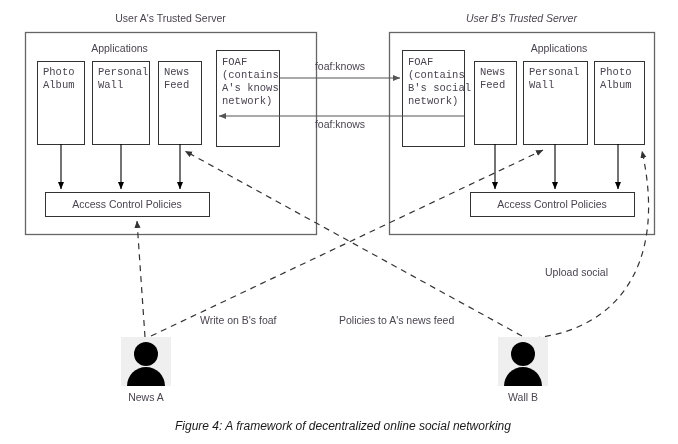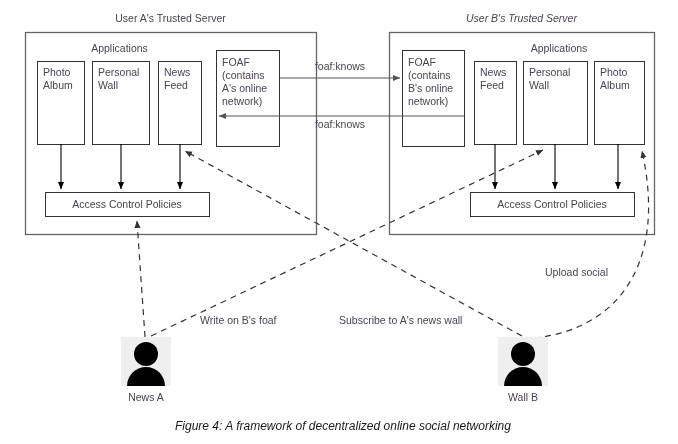--- a/index.html
+++ b/index.html
@@ -5,21 +5,21 @@
   html,body{margin:0;padding:0;background:#ffffff;}
   body{
     width:678px;height:444px;position:relative;overflow:hidden;
     font-family:"Liberation Sans", sans-serif;
     color:#4a4450;
   }
   #stage{position:absolute;left:4px;top:0;width:678px;height:444px;}
   svg.layer{position:absolute;left:0;top:0;width:678px;height:444px;}
   .lbl{position:absolute;font-size:10.5px;line-height:12.5px;color:#4a4450;white-space:pre;}
   .lbl.c{text-align:center;}
-  .boxtext{position:absolute;font-size:10.5px;line-height:13px;color:#4a4450;}
+  .boxtext{position:absolute;font-size:10.5px;line-height:13px;color:#4a4450;font-family:Liberation Mono, monospace;}
   .caption{
     position:absolute;left:0;top:419px;width:678px;text-align:center;
     font-size:12px;font-weight:normal;font-style:italic;color:#1a1a1a;
     font-family:"Liberation Sans", sans-serif;
   }
   .avatar{position:absolute;background:#efefef;}
   .avatar .head{position:absolute;background:#000;border-radius:50%;}
   .avatar .body{position:absolute;background:#000;}
 </style>
 </head>
@@ -95,30 +95,30 @@
     <div>Wall</div>
   </div>
   <div class="boxtext" style="left:160px;top:66px;">
     <div>News</div>
     <div>Feed</div>
   </div>
 
   <div class="boxtext" style="left:218px;top:56px;">
     <div>FOAF</div>
     <div>(contains</div>
-    <div>A's online</div>
+    <div>A's knows</div>
     <div>network)</div>
   </div>
 
   <div class="lbl c" style="left:41px;top:198px;width:164px;">Access Control Policies</div>
 
   <div class="boxtext" style="left:404px;top:56px;">
     <div>FOAF</div>
     <div>(contains</div>
-    <div>B's online</div>
+    <div>B's social</div>
     <div>network)</div>
   </div>
 
   <div class="boxtext" style="left:476px;top:66px;">
     <div>News</div>
     <div>Feed</div>
   </div>
   <div class="boxtext" style="left:525px;top:66px;">
     <div>Personal</div>
     <div>Wall</div>
@@ -127,21 +127,21 @@
     <div>Photo</div>
     <div>Album</div>
   </div>
 
   <div class="lbl c" style="left:466px;top:198px;width:164px;">Access Control Policies</div>
 
   <div class="lbl c" style="left:280px;top:60px;width:112px;">foaf:knows</div>
   <div class="lbl c" style="left:280px;top:118px;width:112px;">foaf:knows</div>
 
   <div class="lbl" style="left:196px;top:314px;">Write on B's foaf</div>
-  <div class="lbl" style="left:335px;top:314px;">Subscribe to A's news wall</div>
+  <div class="lbl" style="left:335px;top:314px;">Policies to A's news feed</div>
   <div class="lbl" style="left:541px;top:266px;">Upload social</div>
 
   <div class="avatar" style="left:117px;top:337px;width:50px;height:49px;">
     <div class="head" style="left:13px;top:5px;width:24px;height:24px;"></div>
     <div class="body" style="left:6px;top:30px;width:38px;height:19px;
                 border-top-left-radius:19px;border-top-right-radius:19px;"></div>
   </div>
   <div class="lbl c" style="left:102px;top:391px;width:80px;">News A</div>
 
   <div class="avatar" style="left:494px;top:337px;width:50px;height:49px;">

